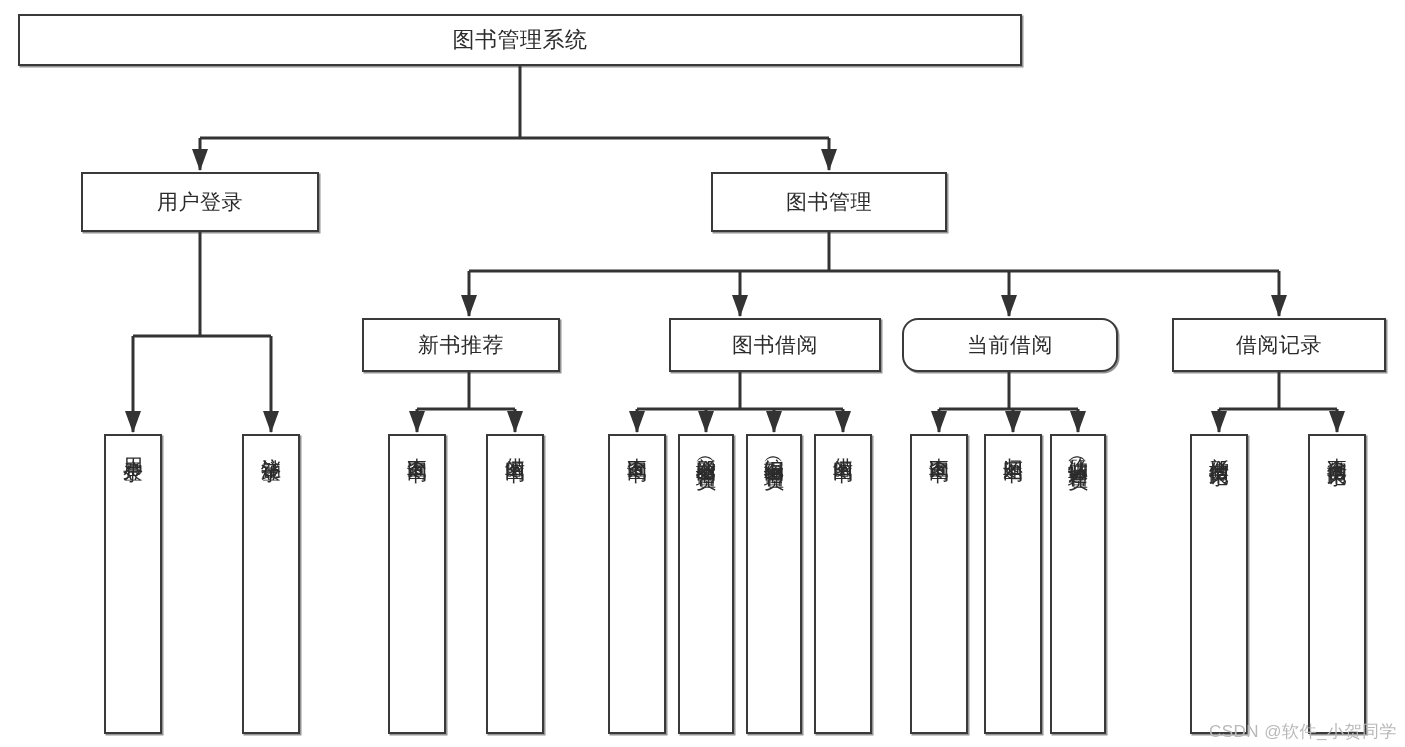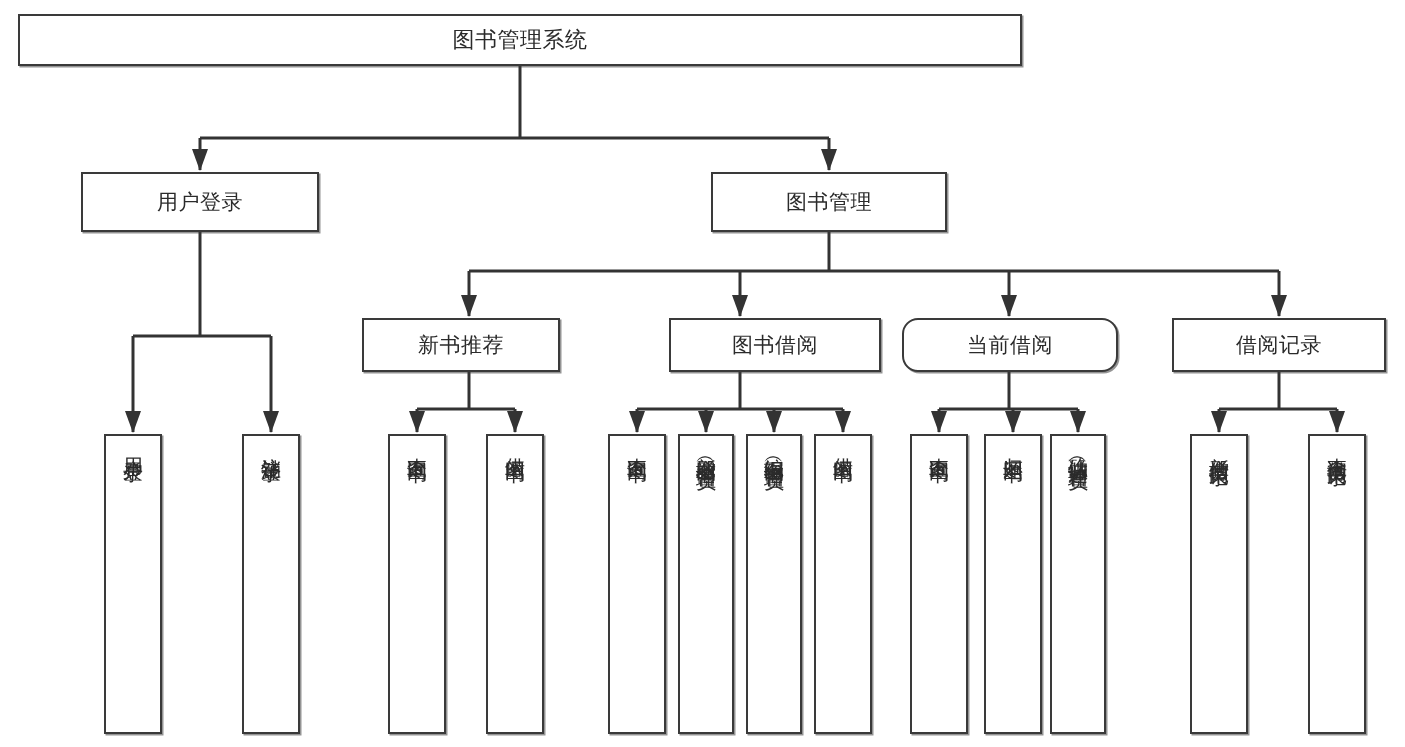--- a/index.html
+++ b/index.html
@@ -185,13 +185,14 @@
       <div class="node vertical" style="left: 1050px; top: 434px; width: 56px; height: 300px;">
         <span class="label">确认归还（管理员）</span>
       </div>
       <div class="node vertical" style="left: 1190px; top: 434px; width: 58px; height: 300px;">
         <span class="label">新增借阅记录</span>
       </div>
       <div class="node vertical" style="left: 1308px; top: 434px; width: 58px; height: 300px;">
         <span class="label">查询借阅记录</span>
       </div>
     </div>
+  <div class="watermark">CSDN @软件_小贺同学</div>
 </div>
 
 </body></html>

